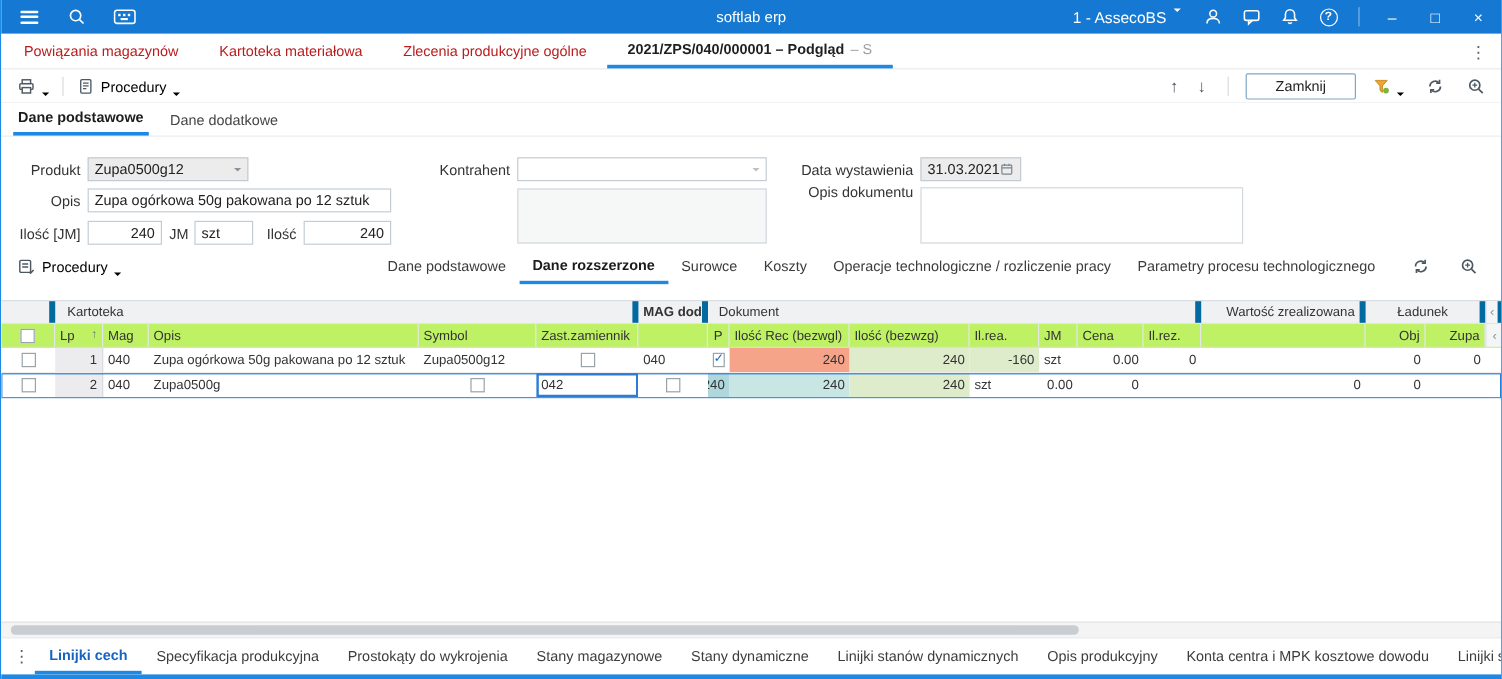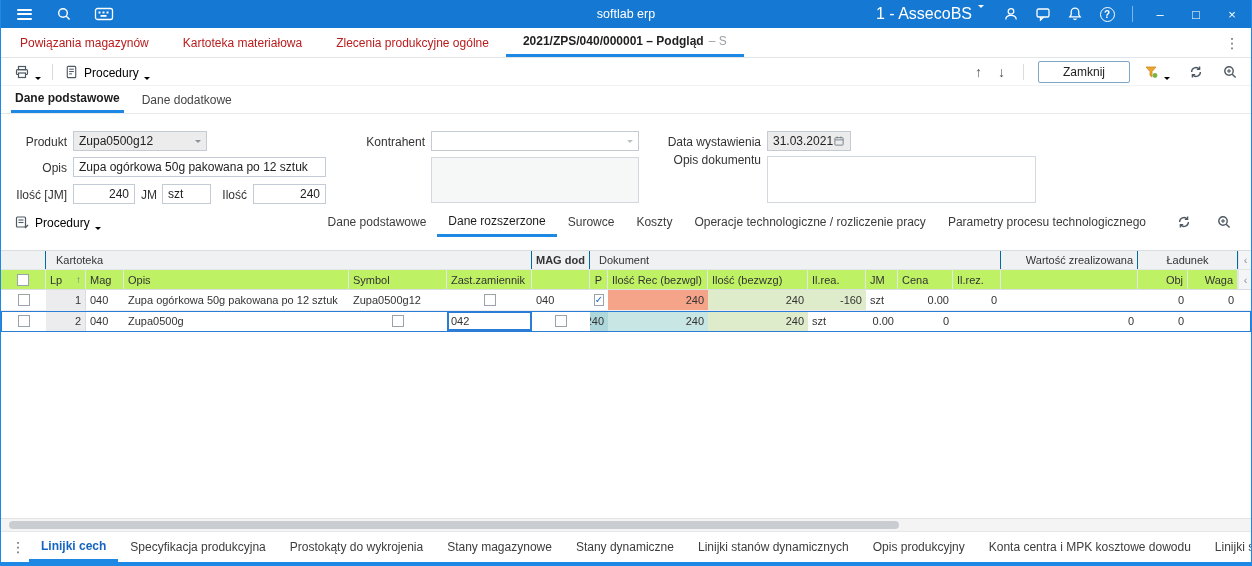--- a/index.html
+++ b/index.html
@@ -8,21 +8,21 @@
   .app{width:1252px;height:566px;display:flex;flex-direction:column;overflow:hidden;border-left:1px solid #1e88e5;border-right:1px solid #1e88e5;background:#fff}
 
   
   .titlebar{flex:0 0 28px;background:#1578d2;color:#fff;display:flex;align-items:center;position:relative;padding:0 6px}
   .tb-left{display:flex;align-items:center;gap:18px;padding-left:6px}
   .tb-icon{display:flex;align-items:center;justify-content:center;width:22px;height:22px;cursor:pointer;color:#fff}
   .burger{width:15px;height:11px;display:flex;flex-direction:column;justify-content:space-between}
   .burger i{display:block;height:2px;background:#fff;border-radius:1px}
   .tb-title{position:absolute;left:50%;transform:translateX(-50%);font-size:12.5px;color:#fff}
   .tb-right{margin-left:auto;display:flex;align-items:center;gap:10px}
-  .workspace{display:flex;align-items:flex-start;gap:6px;font-size:16px;padding:0 6px;cursor:pointer}
+  .workspace{display:flex;align-items:flex-start;gap:6px;font-size:13px;padding:0 6px;cursor:pointer}
   .caret{width:0;height:0;border-left:4px solid transparent;border-right:4px solid transparent;border-top:4px solid currentColor;display:inline-block}
   .caret.sm{border-left-width:3px;border-right-width:3px;border-top-width:3.5px}
   .tb-sep{width:1px;height:16px;background:rgba(255,255,255,.45);margin:0 4px}
   .winbtn{width:26px;height:22px;display:flex;align-items:center;justify-content:center;font-size:13px;cursor:pointer}
   .helpcirc{width:15px;height:15px;border:1.3px solid #fff;border-radius:50%;display:flex;align-items:center;justify-content:center;font-size:10px;font-weight:bold}
 
   
   .maintabs{flex:0 0 30px;display:flex;align-items:stretch;border-bottom:1px solid #e2e5e8;background:#fff;padding-left:2px}
   .maintab{display:flex;align-items:center;padding:0 17px;color:#b91c1c;cursor:pointer;white-space:nowrap}
   .maintab.active{font-weight:bold;color:#1f1f1f;border-bottom:3px solid #1e88e5}
@@ -53,32 +53,32 @@
   .fld.num{justify-content:flex-end}
   .tarea{position:absolute;border:1px solid #d2d8dd;background:#fff}
   .tarea.gray{background:#f6f7f7}
   .calicon{margin-left:auto;color:#7a838c;display:flex}
 
   
   .gridbar{flex:0 0 30px;display:flex;align-items:stretch;background:#fff;padding:0 8px}
   .gridbar .tool{align-self:center}
   .gtabs{margin-left:auto;display:flex;align-items:stretch}
   .gtab{display:flex;align-items:center;padding:0 11px;color:#3c3c3c;cursor:pointer;white-space:nowrap}
-  .gtab.active{font-weight:normal;color:#1c1c1c;border-bottom:3px solid #1e88e5}
+  .gtab.active{font-weight:bold;color:#1c1c1c;border-bottom:3px solid #1e88e5}
   .gridbar-icons{display:flex;align-items:center;gap:14px;padding:0 6px 0 14px}
 
   
   .gridwrap{display:flex;flex-direction:column;flex:1 1 auto;overflow:hidden;padding-top:13px;background:#fff}
   .g-group,.g-cols,.g-row{font-size:11px}
   .g-group{display:grid;grid-template-columns:45px 486px 58px 411px 137px 100px 15px;height:20px;background:#eff1f3;border-top:1px solid #dadee2;border-bottom:1px solid #e3e6e9;color:#333}
   .g-cols{display:grid;grid-template-columns:45px 40px 38px 225px 98px 85px 58px 18px 100px 100px 58px 32px 55px 48px 137px 50px 50px 15px;height:20px;background:#bef264;border-bottom:1px solid #d9dde1;color:#333}
   .g-row{display:grid;grid-template-columns:45px 40px 38px 225px 98px 85px 58px 18px 100px 100px 58px 32px 55px 48px 137px 50px 50px 15px;height:21px;background:#fff}
   .gc{display:flex;align-items:center;padding:0 4px;overflow:hidden;white-space:nowrap}
   .g-cols .gc{border-right:1px solid #e4e7ea}
-  .g-group .gc{border-right:1px solid #0369a1}
+  .g-group .gc{border-right:5px solid #0369a1}
   .g-row .gc{border-bottom:1px solid #ededef}
   .gc.num{justify-content:flex-end}
   .gc.center{justify-content:center}
   .gc.bold{font-weight:bold}
   .gc.rowhead{background:#ececee;border-right:1px solid #d9dde1;justify-content:flex-end;color:#333}
   .gc.nav{justify-content:center;color:#8a939b;background:#f4f5f7;border-left:1px solid #e4e7ea;cursor:pointer}
   .cb{width:12px;height:12px;border:1px solid #9aa2aa;background:#fff;display:flex;align-items:center;justify-content:center;font-size:10px;line-height:1;color:#1565c0;cursor:pointer}
   .c-salmon{background:#f5a489}
   .c-green{background:#dfeccb}
   .c-teal{background:#aed8dc}
@@ -369,21 +369,21 @@
       <div class="gc"></div>
       <div class="gc center">P</div>
       <div class="gc">Ilość Rec (bezwgl)</div>
       <div class="gc">Ilość (bezwzg)</div>
       <div class="gc">Il.rea.</div>
       <div class="gc">JM</div>
       <div class="gc">Cena</div>
       <div class="gc">Il.rez.</div>
       <div class="gc"></div>
       <div class="gc num">Obj</div>
-      <div class="gc num">Waga</div>
+      <div class="gc num">Zupa</div>
       <div class="gc nav">‹</div>
     </div>
 
     <div class="g-row">
       <div class="gc center">
           <span class="cb"></span>
         </div>
       <div class="gc rowhead">1</div>
       <div class="gc">040</div>
       <div class="gc">Zupa ogórkowa 50g pakowana po 12 sztuk</div>

